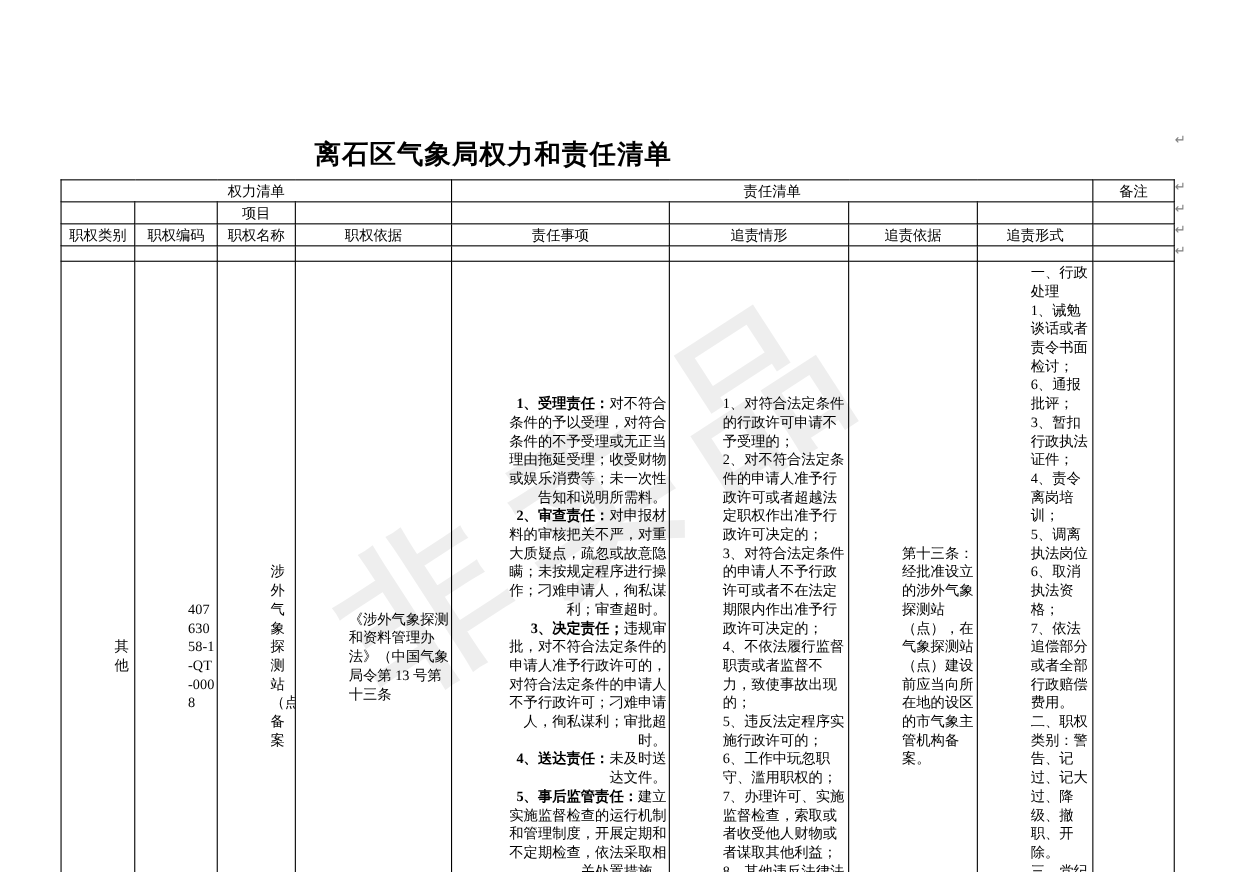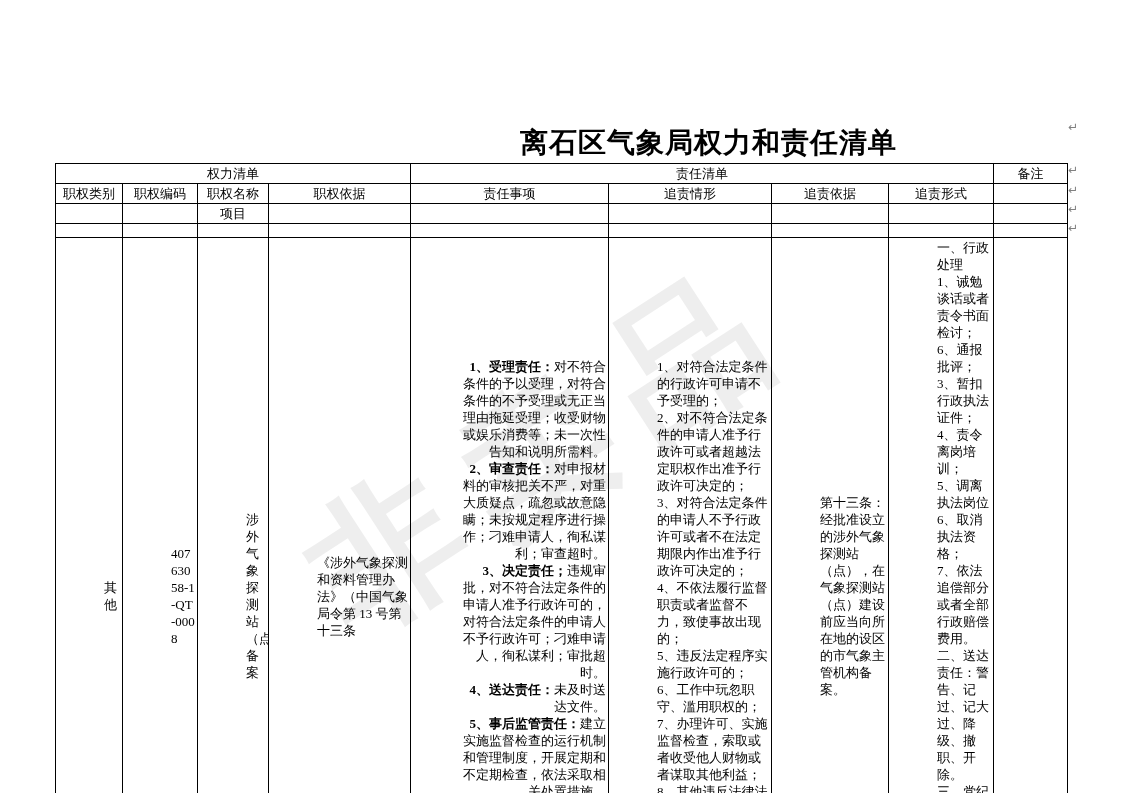--- a/index.html
+++ b/index.html
@@ -4,21 +4,21 @@
 <style>
   * { margin: 0; padding: 0; box-sizing: border-box; }
   html, body { background: #ffffff; }
   body {
     width: 1122px; height: 793px; position: relative; overflow: hidden;
     font-family: "Liberation Serif", "DejaVu Serif", serif;
     color: #000;
   }
   .doc-title {
     position: absolute; left: 0; top: 124px; width: 897px;
-    text-align: right; font-size: 28px; font-weight: bold;
+    text-align: center; font-size: 24px; font-weight: bold;
     letter-spacing: 1px; z-index: 2;
   }
   .watermark {
     position: absolute; left: 230px; top: 220px; width: 640px; height: 460px;
     display: flex; align-items: center; justify-content: center;
     transform: rotate(-33deg); transform-origin: center;
     font-size: 150px; font-weight: bold; letter-spacing: 28px;
     color: rgba(120,120,120,0.13); z-index: 1; white-space: nowrap;
     pointer-events: none;
   }
@@ -66,40 +66,40 @@
     <col style="width:117px">
       <col style="width:105px">
       <col style="width:74px">
   </colgroup>
   <tbody>
       <tr class="hrow r1">
     <td colspan="4">权力清单</td>
     <td colspan="4">责任清单</td>
     <td>备注</td>
   </tr>
+  <tr class="hrow r3">
+    <td></td>
+    <td></td>
+    <td>项目</td>
+    <td></td>
+    <td></td>
+    <td></td>
+    <td></td>
+    <td></td>
+    <td></td>
+  </tr>
   <tr class="hrow r2">
     <td>职权类别</td>
     <td>职权编码</td>
     <td>职权名称</td>
     <td>职权依据</td>
     <td>责任事项</td>
     <td>追责情形</td>
     <td>追责依据</td>
     <td>追责形式</td>
-    <td></td>
-  </tr>
-  <tr class="hrow r3">
-    <td></td>
-    <td></td>
-    <td>项目</td>
-    <td></td>
-    <td></td>
-    <td></td>
-    <td></td>
-    <td></td>
     <td></td>
   </tr>
   <tr class="r4">
     <td></td>
     <td></td>
     <td></td>
     <td></td>
     <td></td>
     <td></td>
     <td></td>
@@ -132,21 +132,21 @@
     <td class="c-pb">第十三条：经批准设立的涉外气象探测站（点），在气象探测站（点）建设前应当向所在地的设区的市气象主管机构备案。</td>
     <td class="c-form">
           <div>一、行政处理</div>
           <div>1、诫勉谈话或者责令书面检讨；</div>
           <div>6、通报批评；</div>
           <div>3、暂扣行政执法证件；</div>
           <div>4、责令离岗培训；</div>
           <div>5、调离执法岗位</div>
           <div>6、取消执法资格；</div>
           <div>7、依法追偿部分或者全部行政赔偿费用。</div>
-          <div>二、送达责任：警告、记过、记大过、降级、撤职、开除。</div>
+          <div>二、职权类别：警告、记过、记大过、降级、撤职、开除。</div>
           <div>三、党纪处分：警告、严重警告、撤销党内职务、留党察看、开除党籍。</div>
           <div>四、其他法律责任</div>
         </td>
     <td></td>
   </tr>
 </tbody>
   </table>
 
 <div id="marks">
     <span class="pmark" style="left: 1068px; top: 121px;">↵</span>

